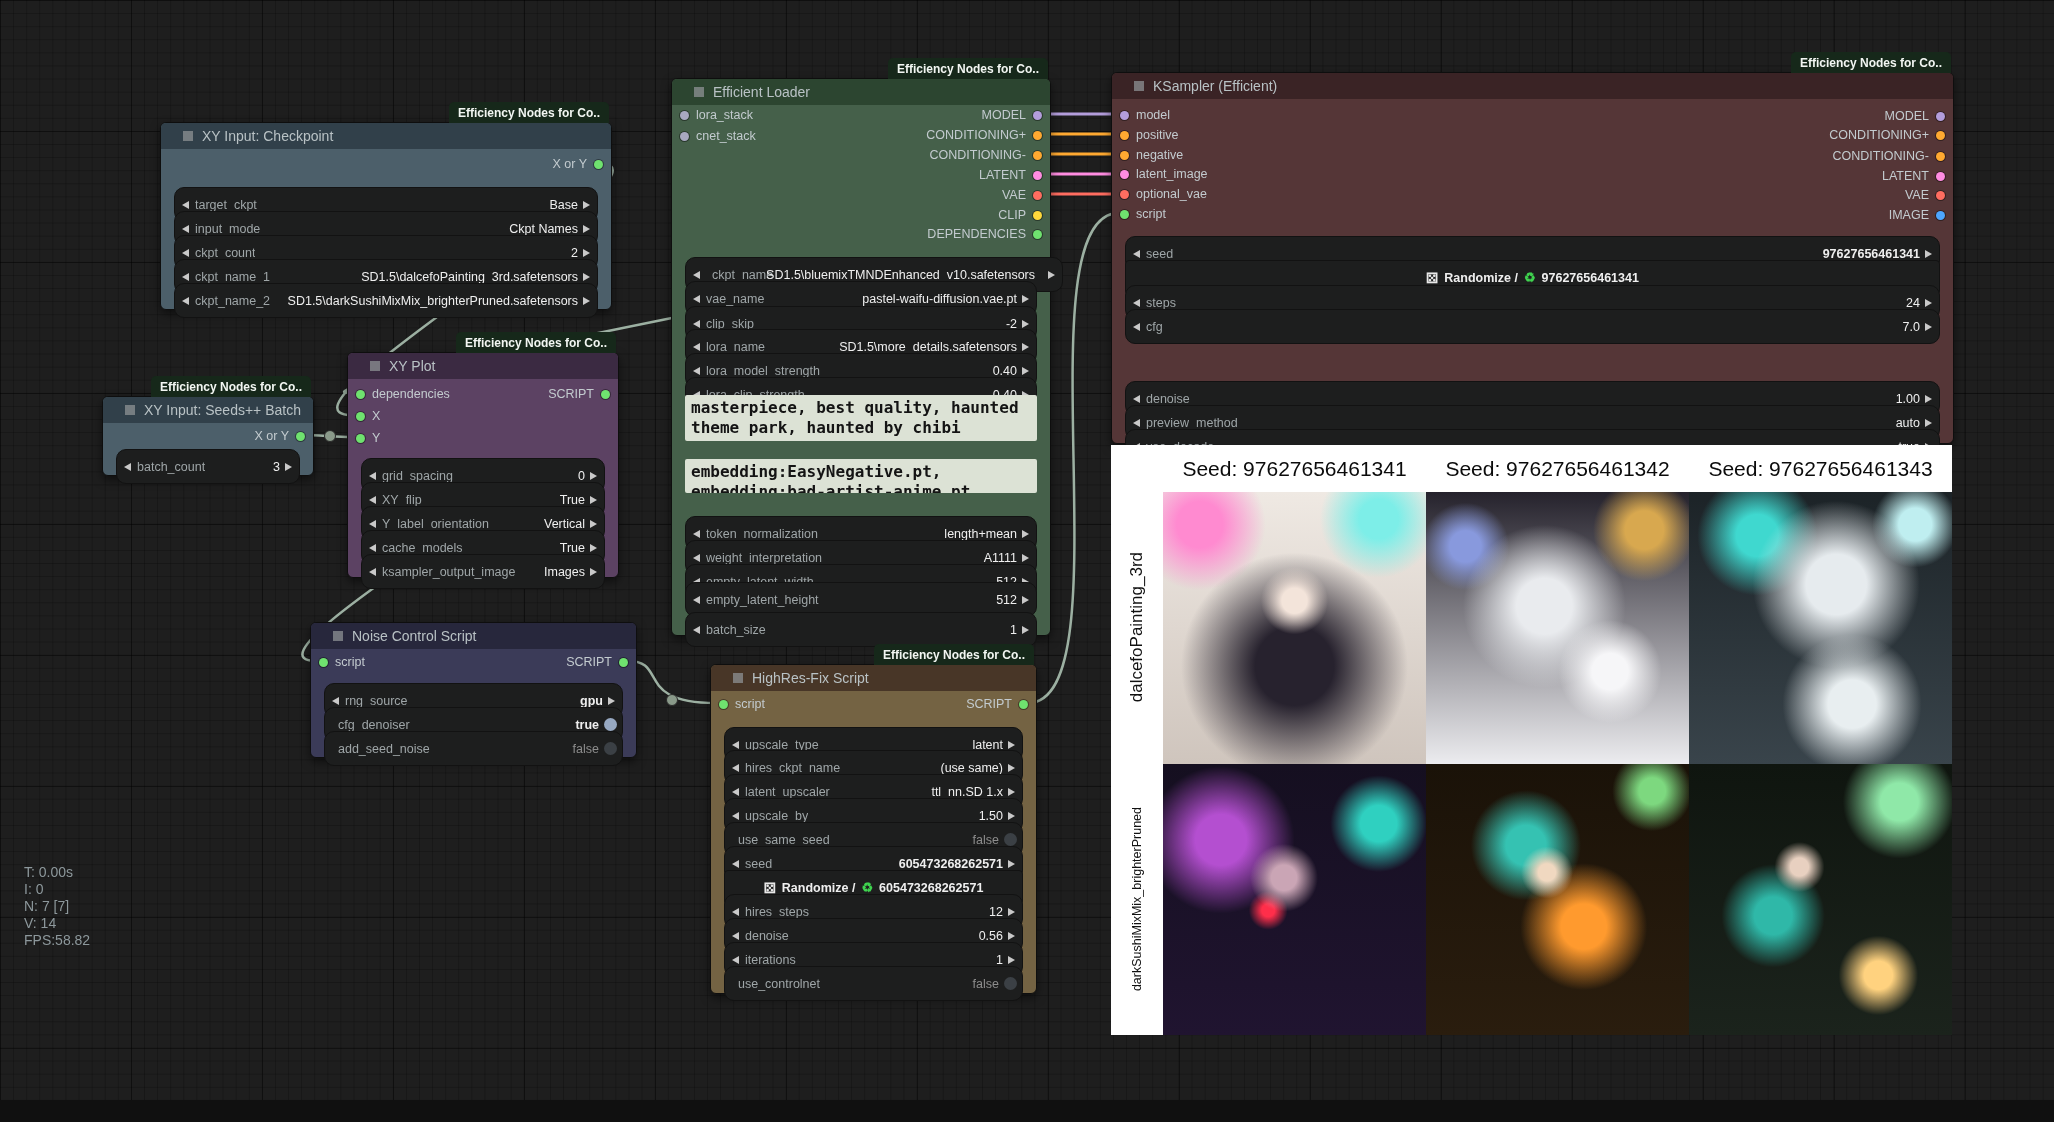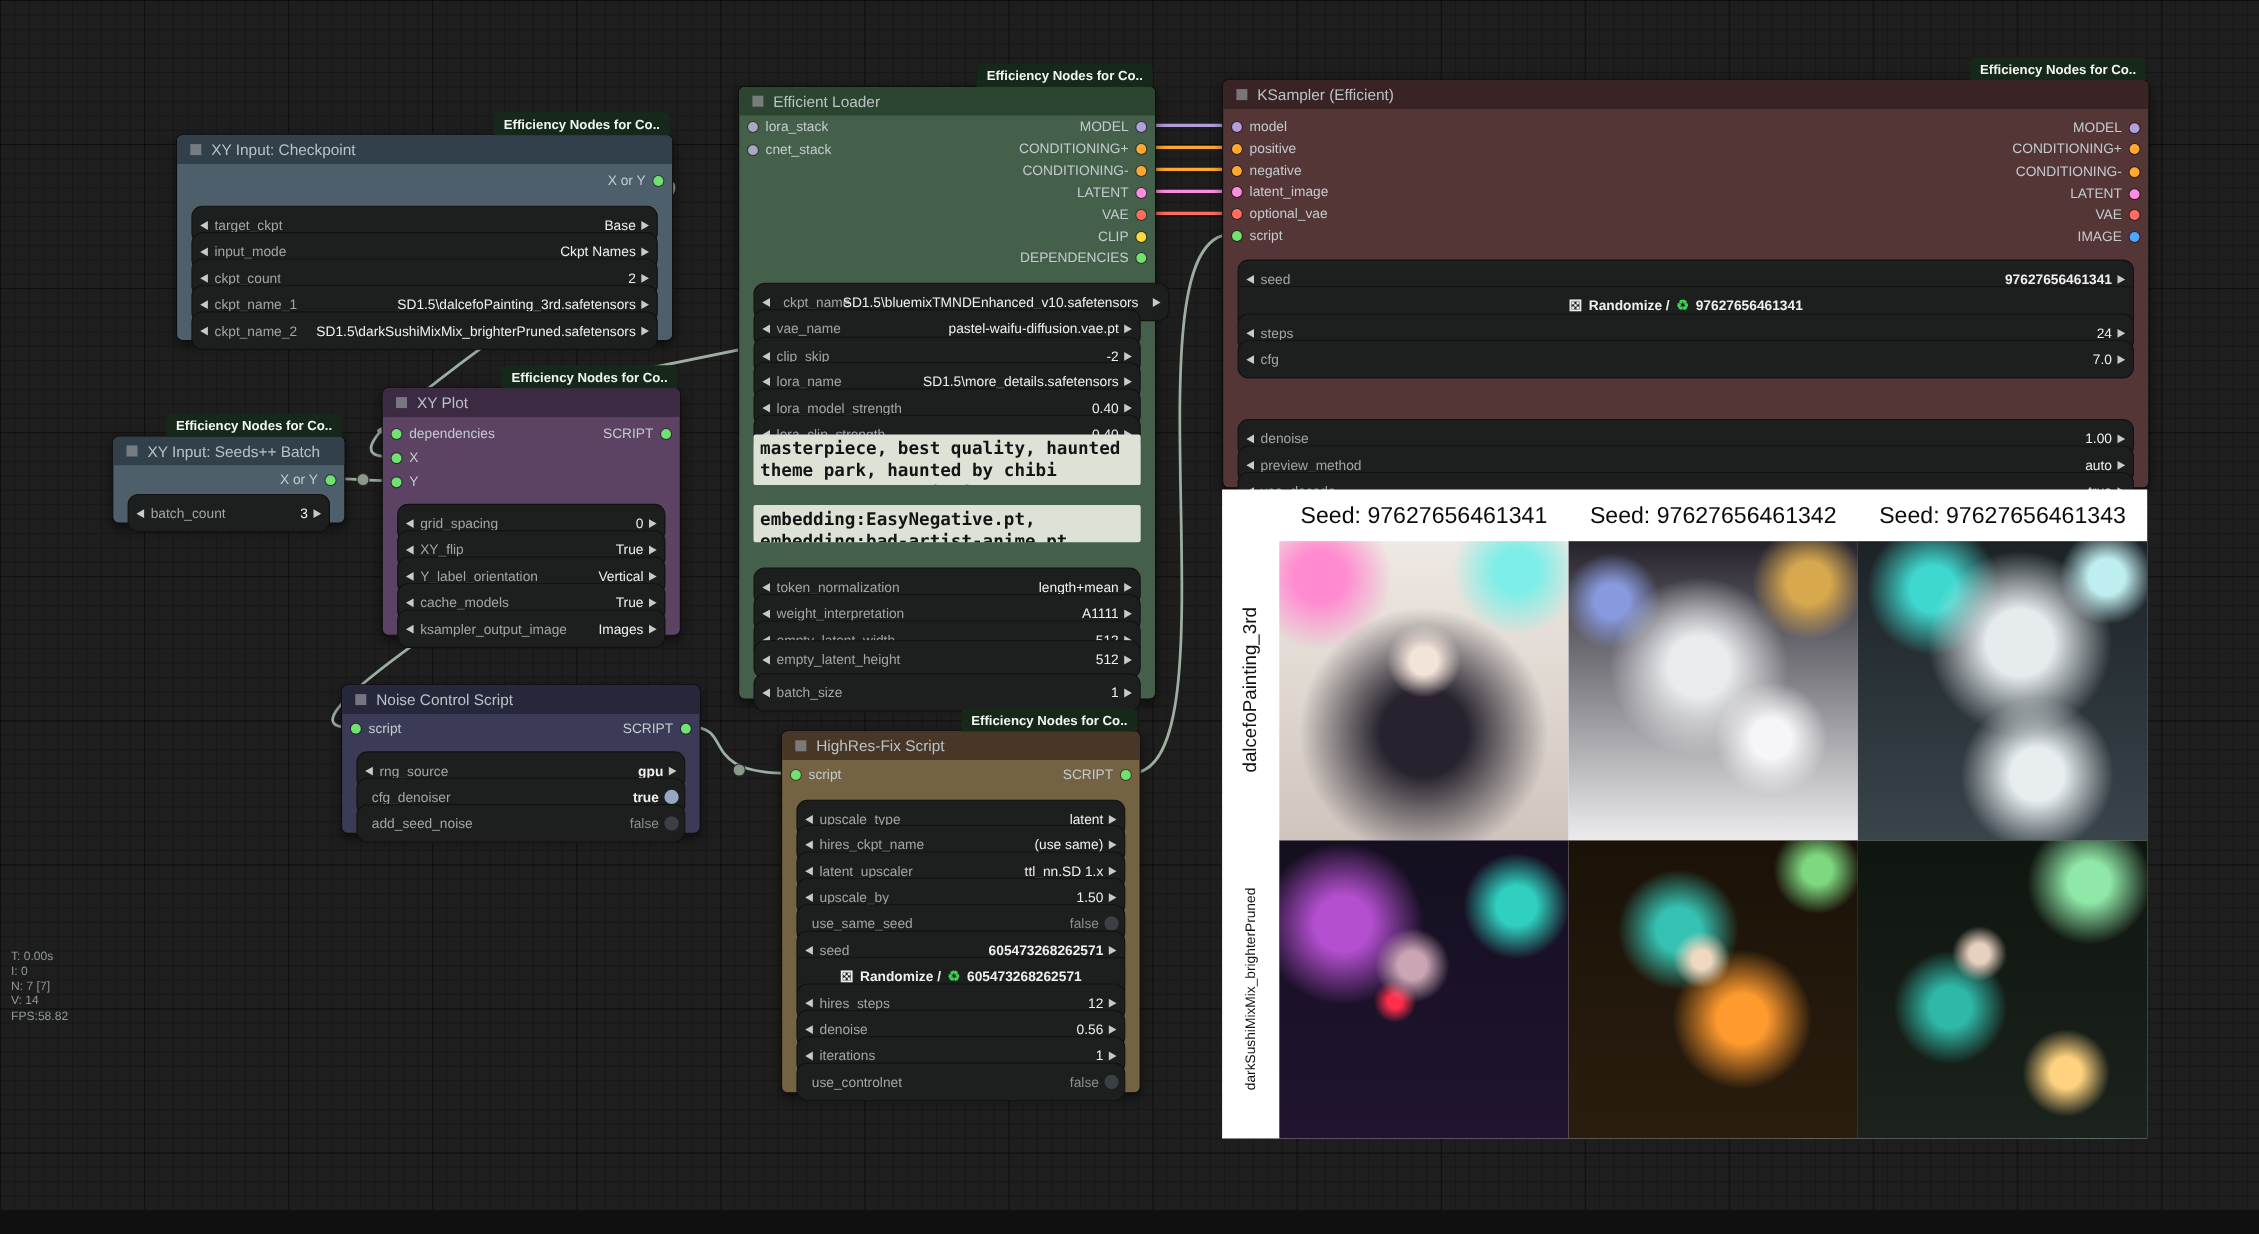--- a/index.html
+++ b/index.html
@@ -10,21 +10,21 @@
       linear-gradient(rgba(0,0,0,.38) 1px,transparent 1px),
       linear-gradient(90deg,rgba(0,0,0,.38) 1px,transparent 1px),
       linear-gradient(rgba(0,0,0,.22) 1px,transparent 1px),
       linear-gradient(90deg,rgba(0,0,0,.22) 1px,transparent 1px);
     background-size:131px 131px,131px 131px,13.1px 13.1px,13.1px 13.1px;}
   #wires{position:absolute;left:0;top:0;z-index:1;}
   .bottom-band{position:absolute;left:0;bottom:0;width:100%;height:22px;background:#101010;z-index:0;}
 
   .node{position:absolute;border:1px solid #0e0e0e;border-radius:6px;box-shadow:0 4px 10px rgba(0,0,0,.5);z-index:2;}
   .head{position:absolute;left:0;right:0;top:0;height:26px;border-radius:5px 5px 0 0;
-    display:flex;align-items:center;gap:9px;padding:0 12px;box-sizing:border-box;}
+    display:flex;align-items:center;gap:9px;padding:0 22px;box-sizing:border-box;}
   .sq{width:10px;height:10px;background:#8d9294;opacity:.75;flex:none;}
   .t{font-size:14px;color:#b9c2c5;white-space:nowrap;}
   .badge{position:absolute;top:-21px;right:2px;height:21px;background:#16281a;color:#f2f6f2;
     font-weight:bold;font-size:12px;padding:0 9px;border-radius:5px 5px 0 0;
     display:flex;align-items:center;white-space:nowrap;z-index:3;}
 
   .row{position:absolute;left:13px;right:13px;height:35px;background:#1d1e1e;border:1px solid #121212;
     border-radius:10px;display:flex;align-items:center;font-size:12.5px;padding:0 7px;box-sizing:border-box;}
   .arr{flex:none;width:0;height:0;}
   .arr.l{border-top:4px solid transparent;border-bottom:4px solid transparent;border-right:7px solid #c9c9c9;}
@@ -66,21 +66,21 @@
   .ph{position:absolute;top:0;left:52px;right:0;height:47px;display:flex;}
   .ph span{flex:1;display:flex;align-items:center;justify-content:center;font-size:21px;color:#0b0b0b;white-space:nowrap;}
   .vlab{position:absolute;left:0;width:52px;display:flex;align-items:center;justify-content:center;}
   .vlab span{writing-mode:vertical-rl;transform:rotate(180deg);color:#111;white-space:nowrap;}
   #vlab1{top:47px;height:271px;} #vlab1 span{font-size:17px;}
   #vlab2{top:318px;height:272px;} #vlab2 span{font-size:12.5px;}
   .grid{position:absolute;left:52px;top:47px;right:0;bottom:0;display:grid;
     grid-template-columns:repeat(3,1fr);grid-template-rows:1fr 1fr;}
   .cell{width:100%;height:100%;}
 
-  #stats{position:absolute;left:10px;top:864px;font-size:11px;color:#8d989c;line-height:1.22;z-index:2;}
+  #stats{position:absolute;left:24px;top:864px;font-size:14px;color:#8d989c;line-height:1.22;z-index:2;}
 </style>
 </head>
 <body>
 <div id="canvas">
 
 <svg id="wires" width="2054" height="1122">
   <path d="M598,163 C698,163 252,415 352,415" fill="none" stroke-width="2.5" stroke="#9cb0a2"></path>
   <path d="M302,435 C318,435 336,437 352,437" fill="none" stroke-width="2.5" stroke="#9cb0a2"></path>
   <path d="M1041,233 C1141,233 252,393 352,393" fill="none" stroke-width="2.5" stroke="#9cb0a2"></path>
   <path d="M604,393 C704,393 216,661 316,661" fill="none" stroke-width="2.5" stroke="#9cb0a2"></path>

